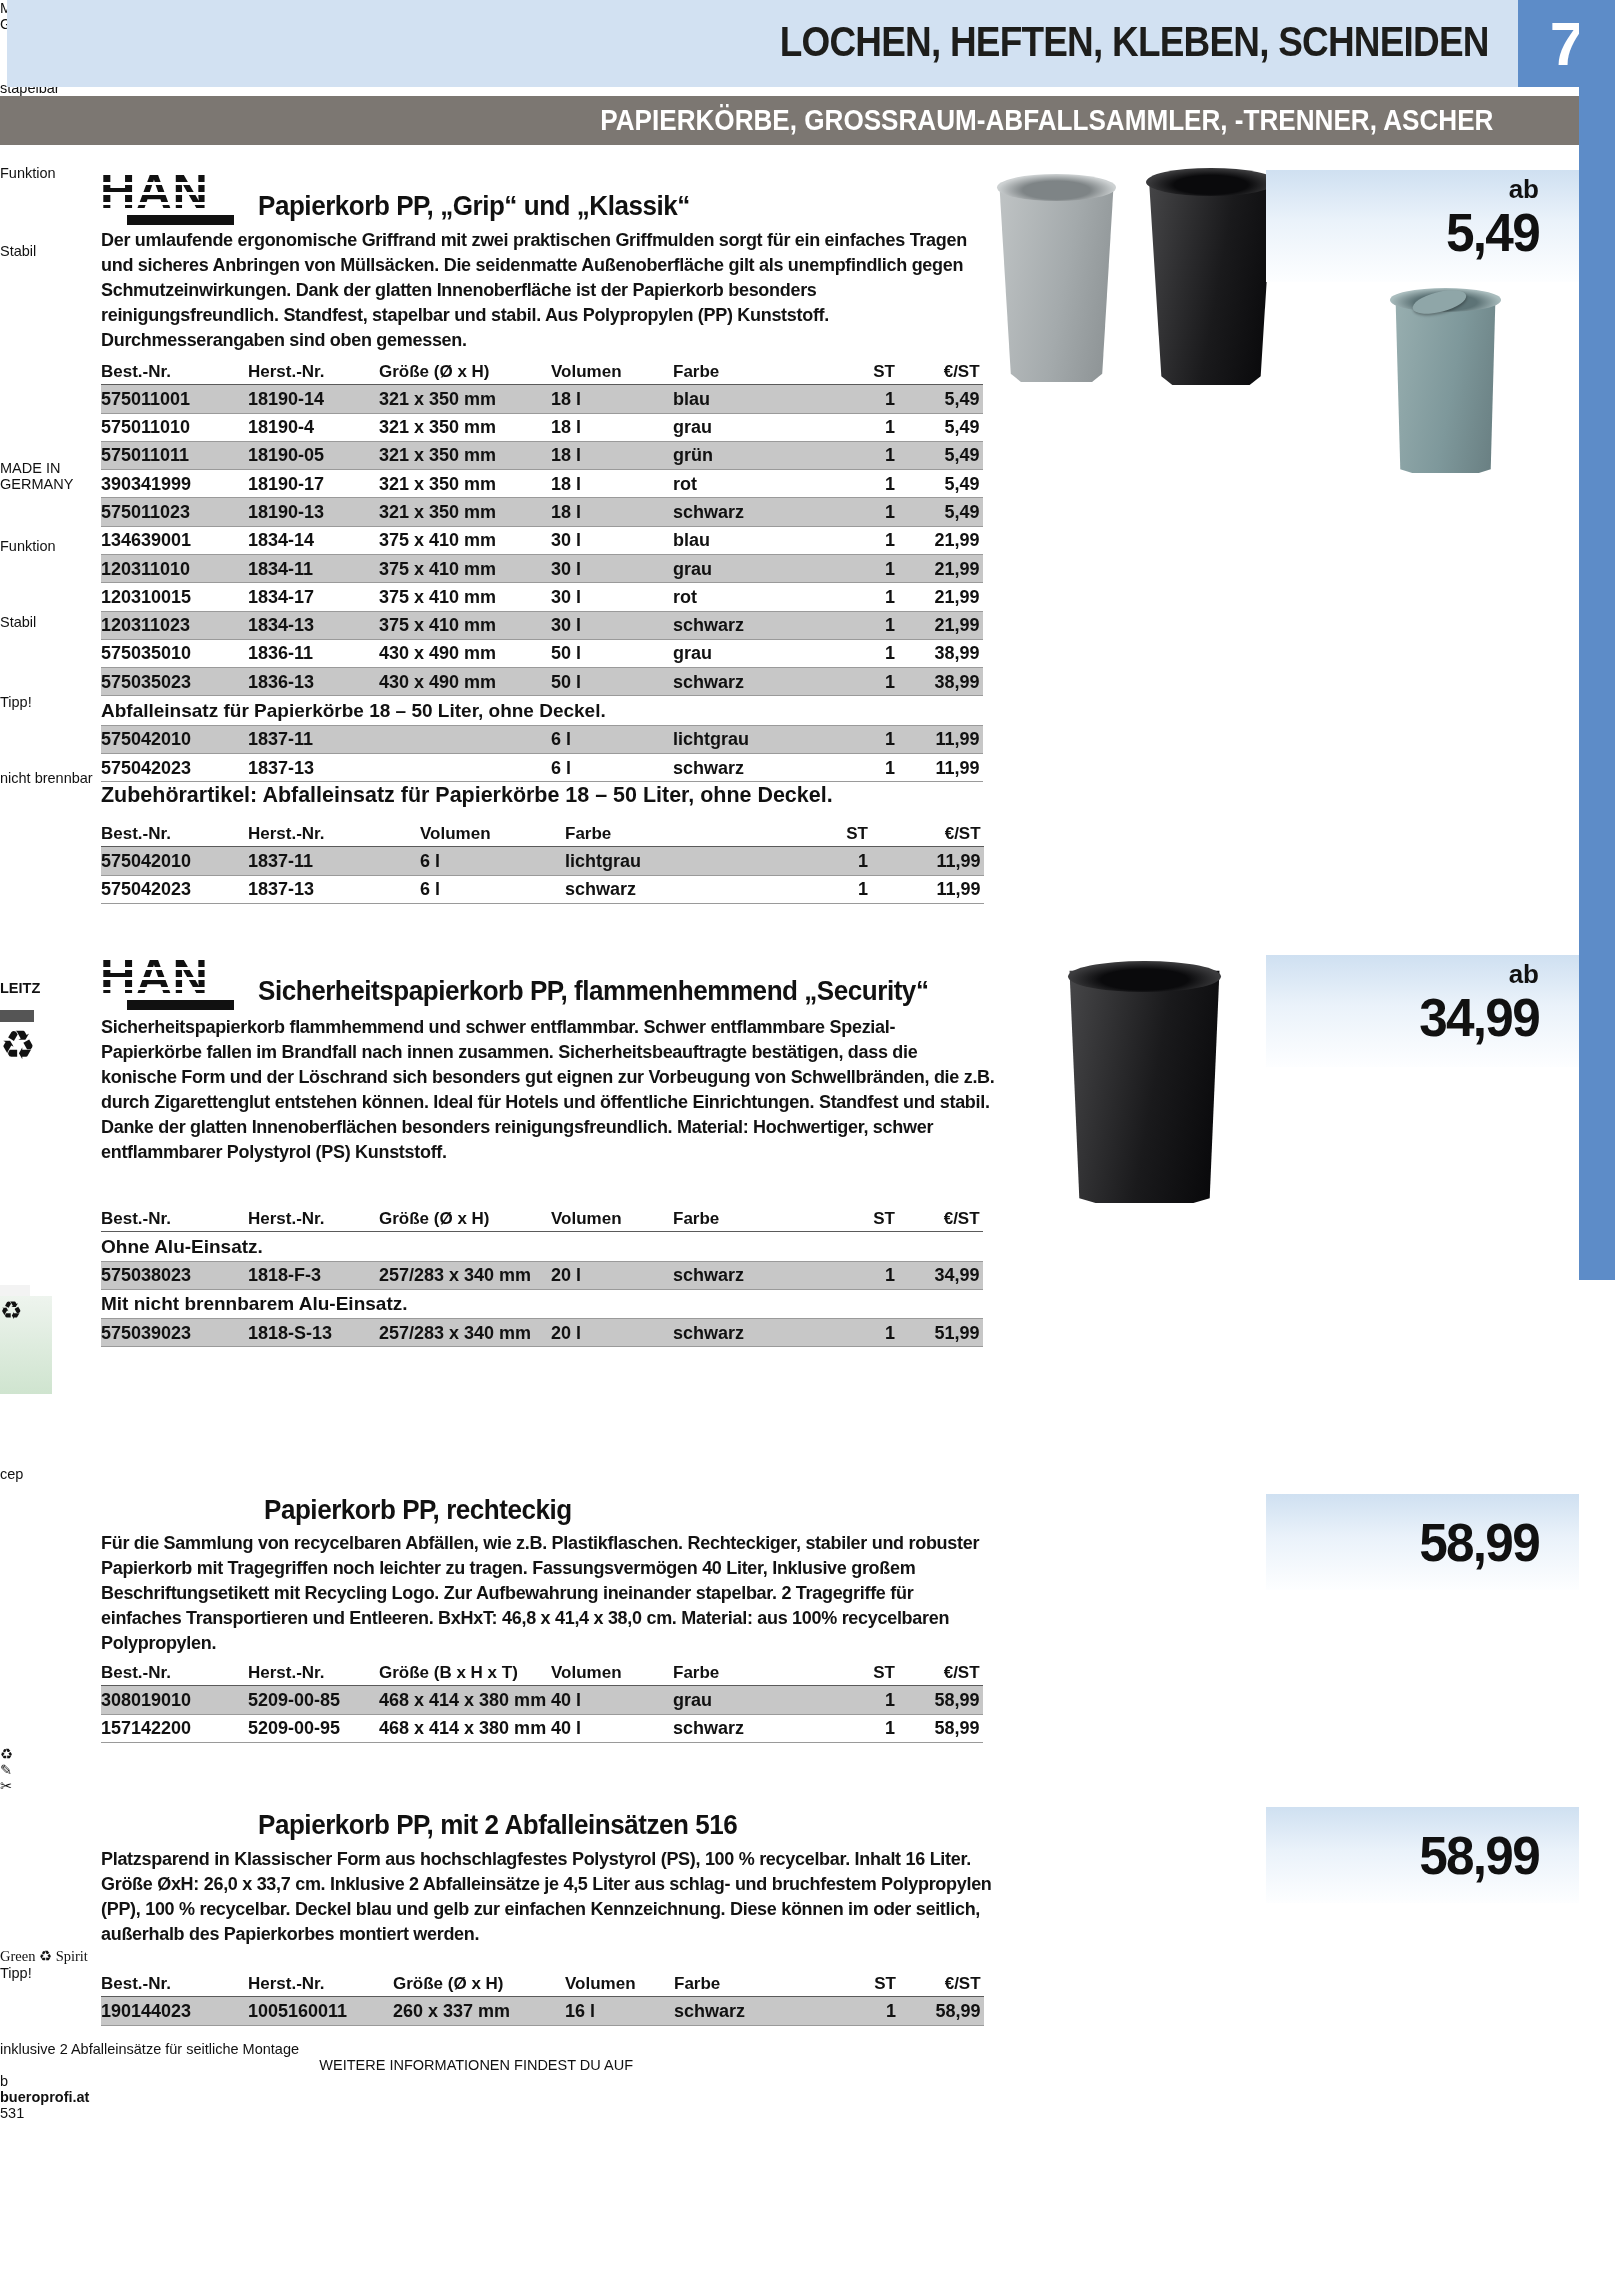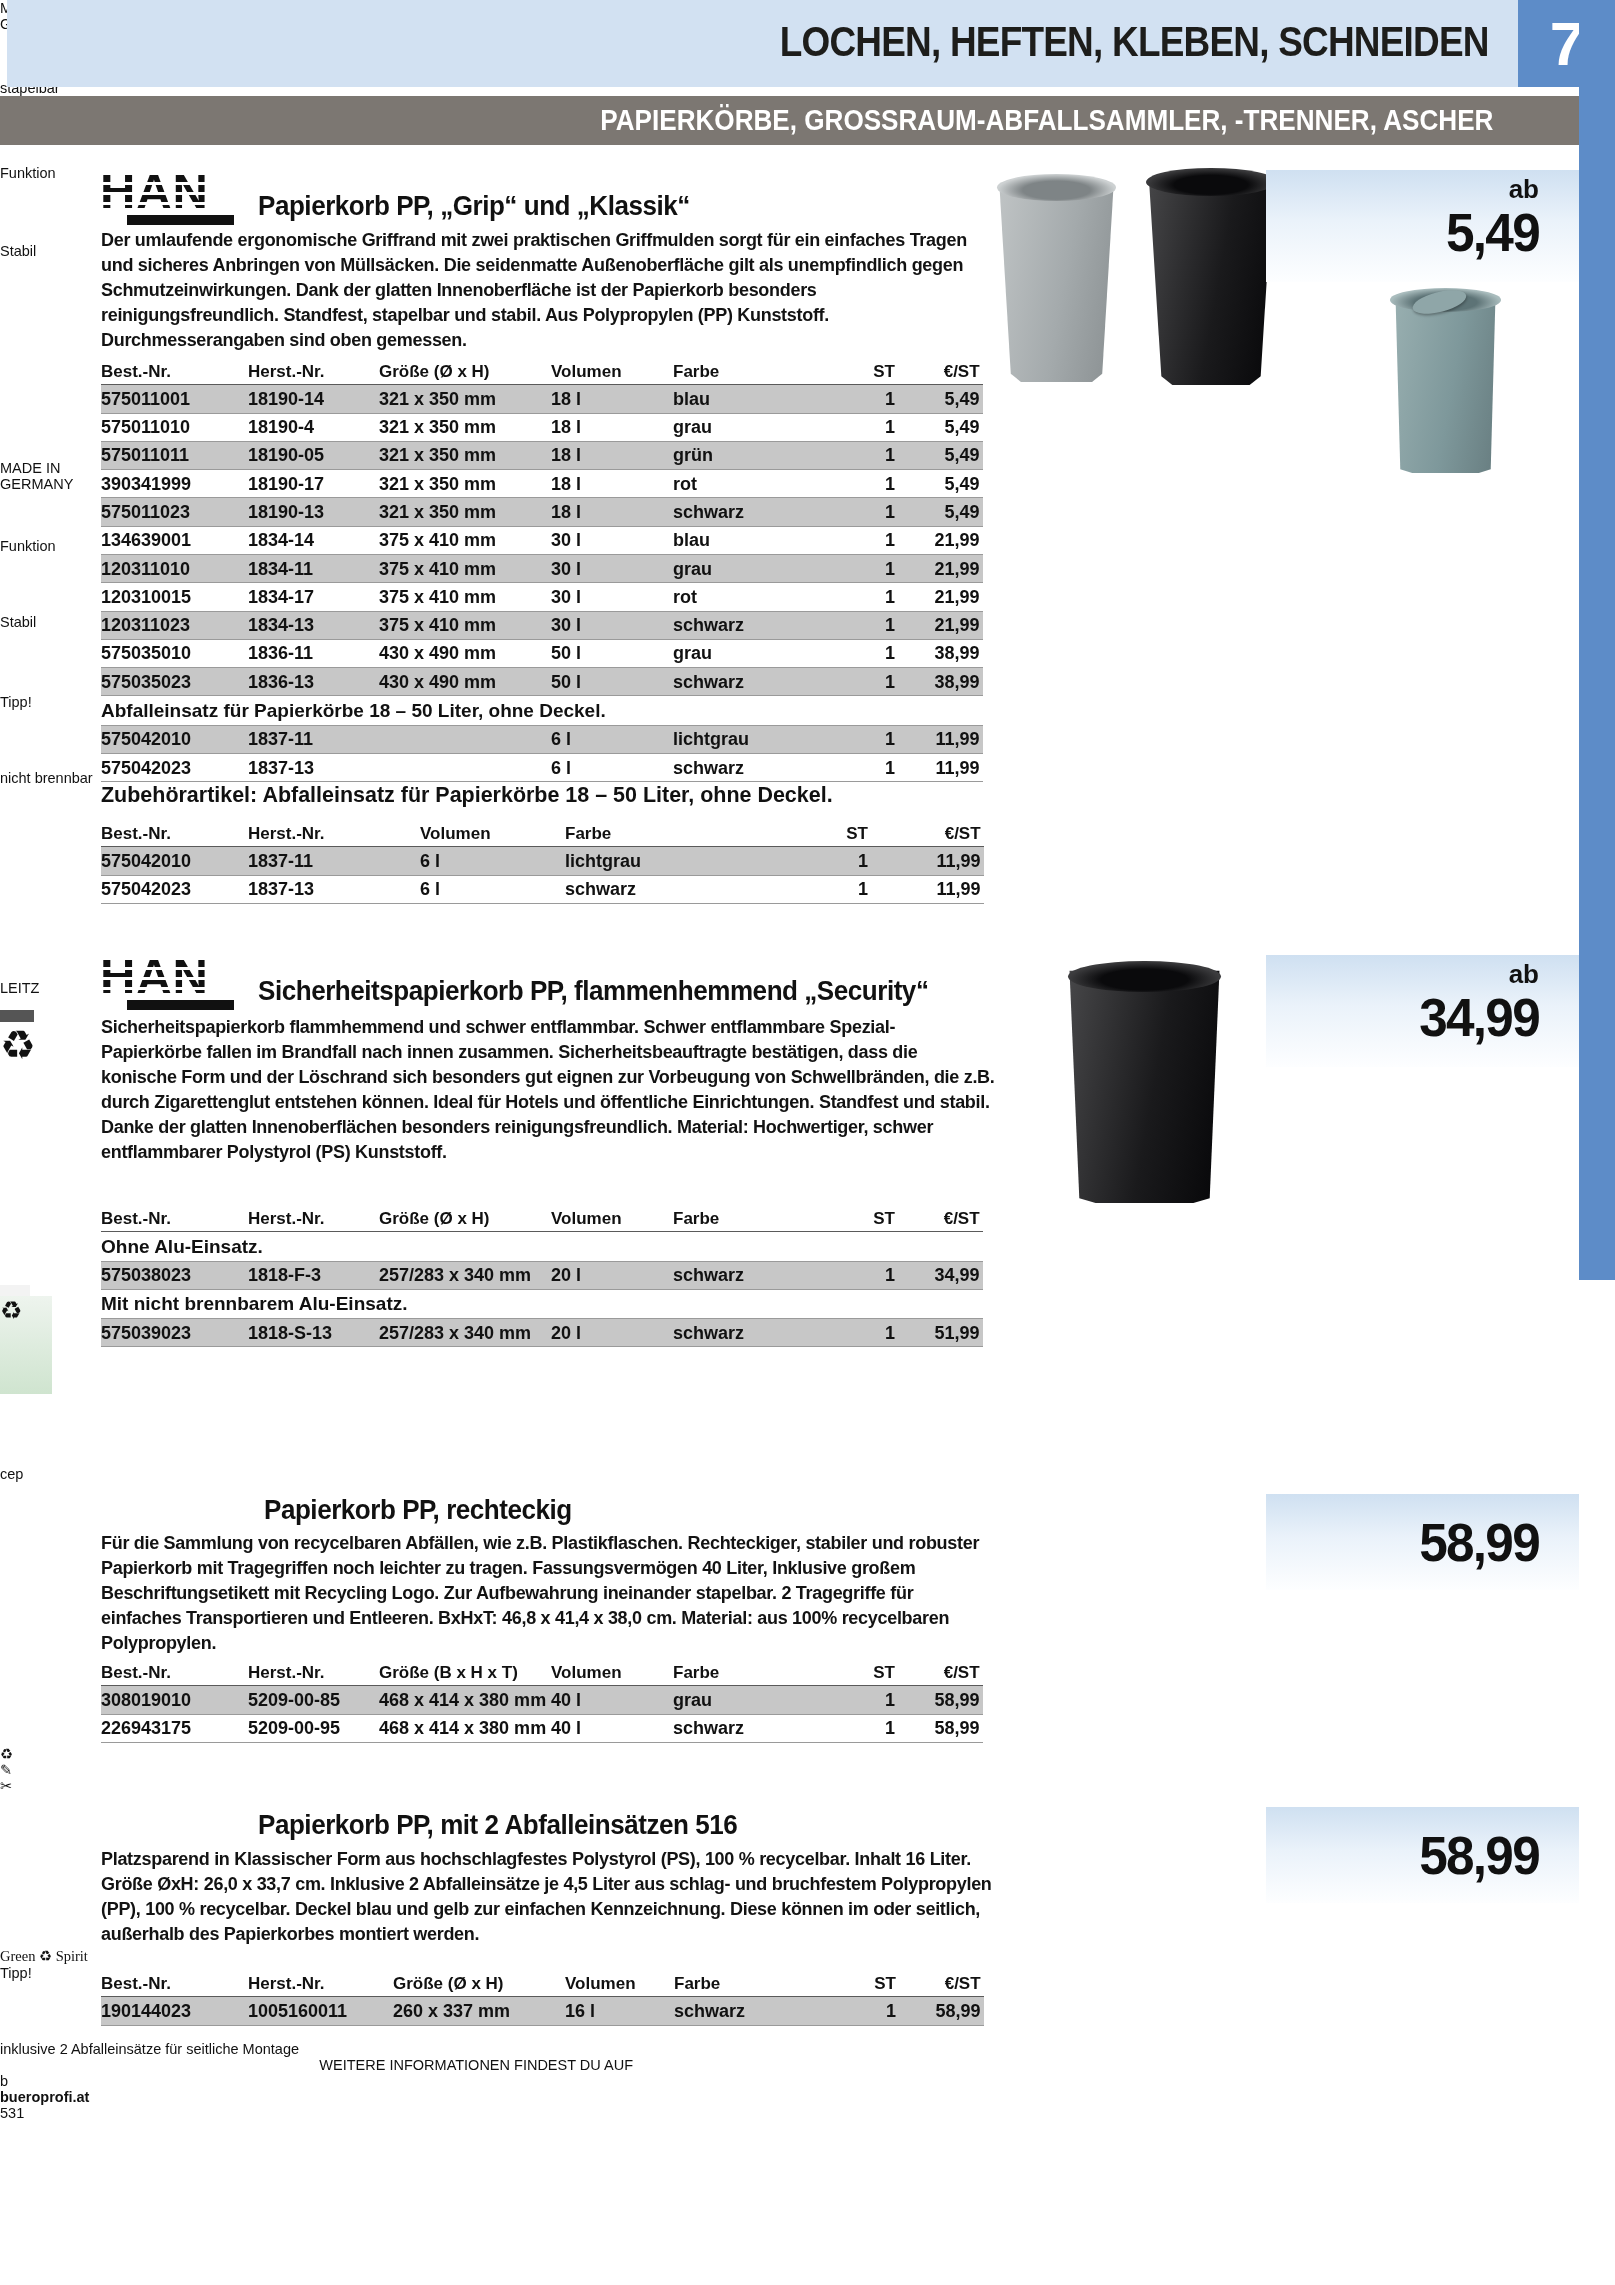--- a/index.html
+++ b/index.html
@@ -491,21 +491,21 @@
     </div>
     <div class="fire-tile" style="width:101px;height:183px;">
       <div class="burnbin" style="height:94px;border-radius:9px 20px 5.4px 5.4px;"></div>
       <div class="flame" style="bottom:83px;height:52px;"></div>
     </div>
     <div class="fire-tile" style="width:80px;height:143px;">
       <div class="burnbin" style="height:56px;border-radius:12.7px 16.3px 5.4px 5.4px;"></div>
     </div>
   </div>
 
-  <div class="leitz-logo" style="left:95px;top:1487px;">
+  <div class="leitz-logo" style="left:95px;top:1487px;font-weight:bold;">
     <div class="leitz-swoosh"></div>
     <div class="leitz-text">LEITZ</div>
   </div>
   <div class="section-title" style="left:264px;top:1494px;">Papierkorb PP, rechteckig</div>
   <div class="desc" style="left:101px;top:1531px;height:125px;">Für die Sammlung von recycelbaren Abfällen, wie z.B. Plastikflaschen. Rechteckiger, stabiler und robuster Papierkorb mit Tragegriffen noch leichter zu tragen. Fassungsvermögen 40 Liter, Inklusive großem Beschriftungsetikett mit Recycling Logo. Zur Aufbewahrung ineinander stapelbar. 2 Tragegriffe für einfaches Transportieren und Entleeren. BxHxT: 46,8 x 41,4 x 38,0 cm. Material: aus 100% recycelbaren Polypropylen.</div>
   <div class="tablebox" style="left:101px;top:1659px;">
       <table>
         <tbody>
           <tr>
             <th style="width: 147px;">Best.-Nr.</th>
@@ -519,21 +519,21 @@
           <tr class="shaded">
             <td class="first">308019010</td>
             <td>5209-00-85</td>
             <td>468 x 414 x 380 mm</td>
             <td>40 l</td>
             <td>grau</td>
             <td class="num">1</td>
             <td class="num">58,99</td>
           </tr>
           <tr>
-            <td class="first">226943175</td>
+            <td class="first">157142200</td>
             <td>5209-00-95</td>
             <td>468 x 414 x 380 mm</td>
             <td>40 l</td>
             <td>schwarz</td>
             <td class="num">1</td>
             <td class="num">58,99</td>
           </tr>
         </tbody>
       </table>
     </div>

